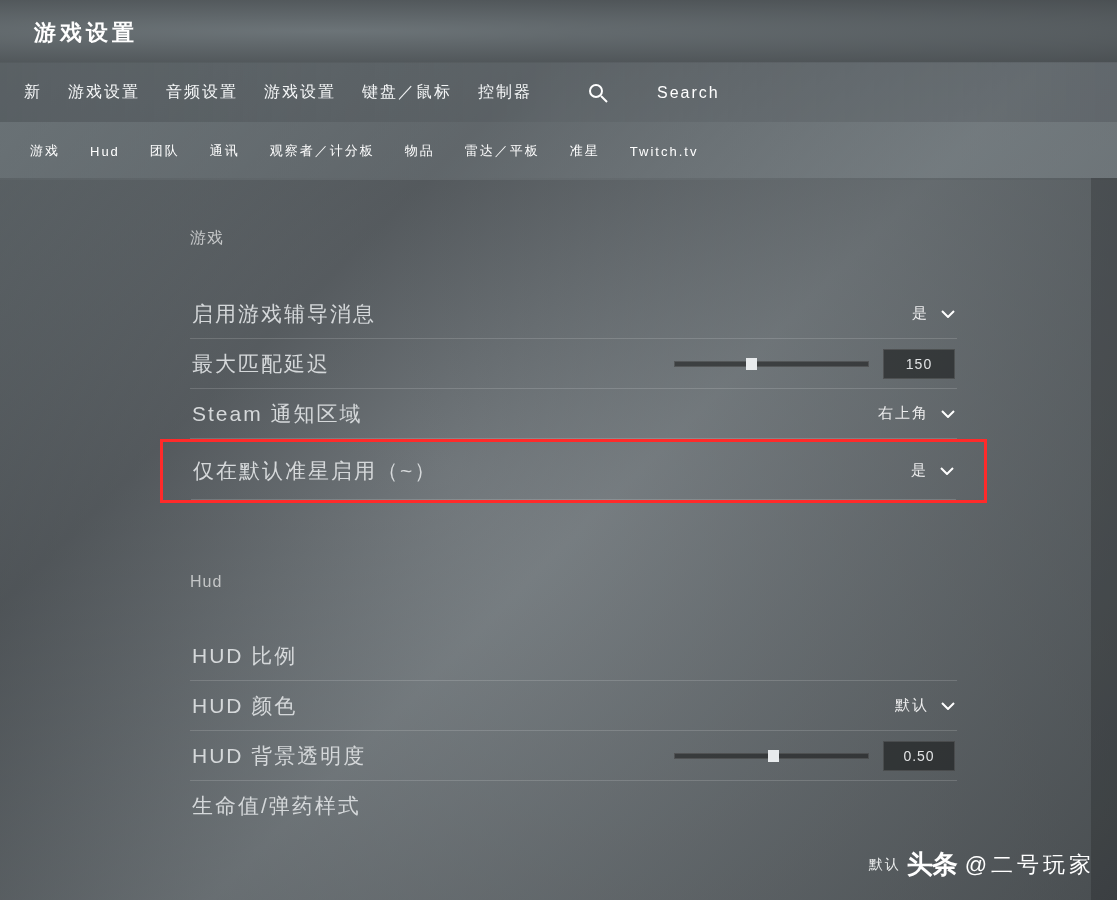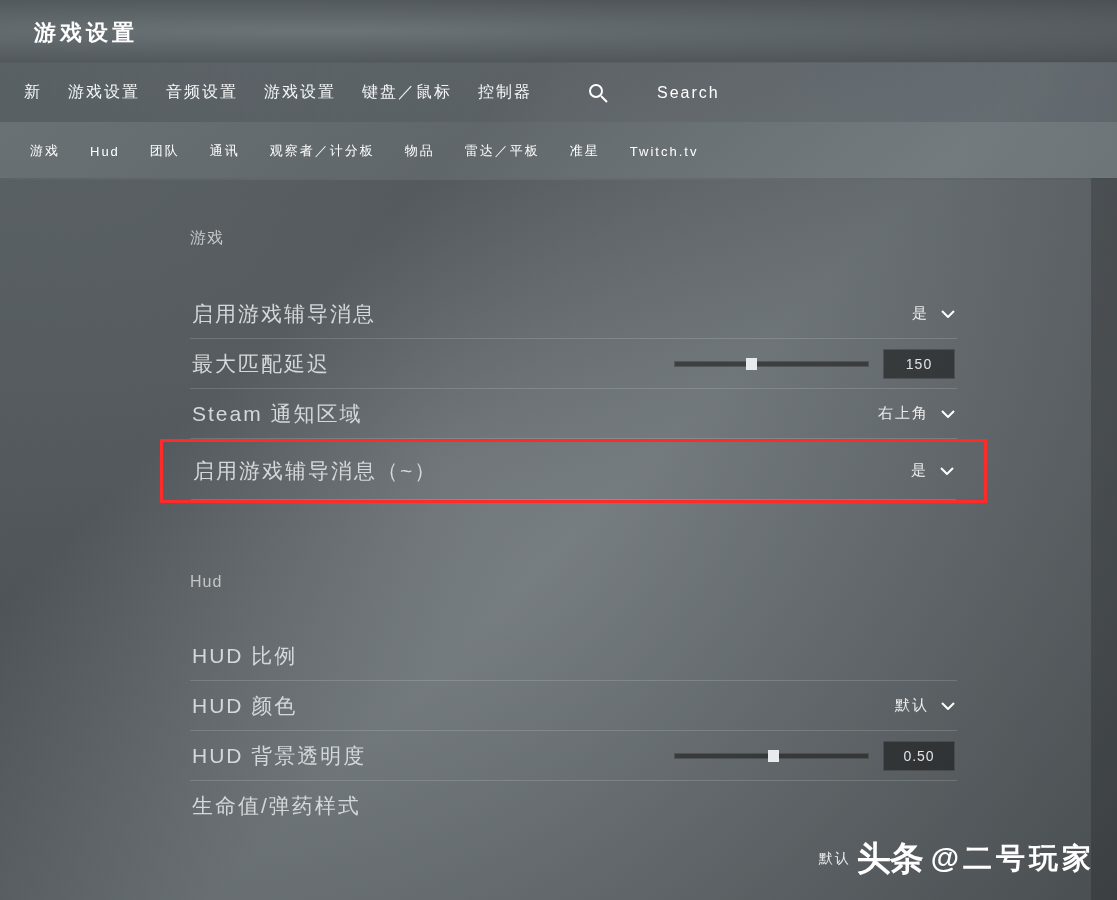--- a/index.html
+++ b/index.html
@@ -144,22 +144,22 @@
   .watermark {
     position: absolute;
     right: 22px;
     bottom: 18px;
     display: flex;
     align-items: center;
     gap: 8px;
     color: #fff;
   }
   .wm-default { font-size: 14px; color:#eaecec; letter-spacing:2px; margin-right:-2px }
-  .wm-logo { font-size: 34px; font-weight: 800; letter-spacing: -1px; }
-  .wm-handle { font-size: 29px; letter-spacing: 4px; font-weight: 700; }
+  .wm-logo { font-size: 26px; font-weight: 800; letter-spacing: -1px; }
+  .wm-handle { font-size: 22px; letter-spacing: 4px; font-weight: 400; }
 </style>
 </head>
 <body>
 
 <div class="page-title">游戏设置</div>
 
 <div class="tabs-main">
   <span class="tab">新</span>
   <span class="tab">游戏设置</span>
   <span class="tab">音频设置</span>
@@ -225,21 +225,21 @@
         <span class="chevron">
             <svg width="14" height="8" viewBox="0 0 14 8">
               <polyline points="1,1 7,7 13,1" fill="none" stroke="#fff" stroke-width="2"></polyline>
             </svg>
           </span>
       </div>
     </div>
 
     <div class="highlight-row-container">
       <div class="row" style="height:58px">
-        <span class="label">启用游戏辅导消息（~）</span>
+        <span class="label">仅在默认准星启用（~）</span>
         <div class="dropdown-val">
           <span>是</span>
           <span class="chevron">
               <svg width="14" height="8" viewBox="0 0 14 8">
                 <polyline points="1,1 7,7 13,1" fill="none" stroke="#fff" stroke-width="2"></polyline>
               </svg>
             </span>
         </div>
       </div>
     </div>

